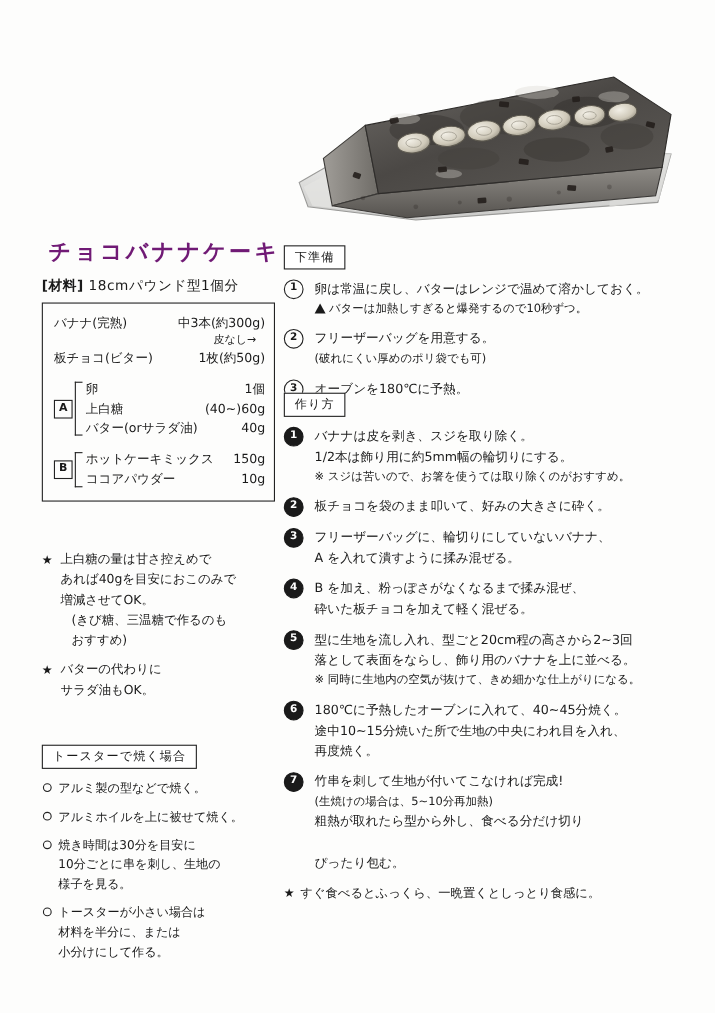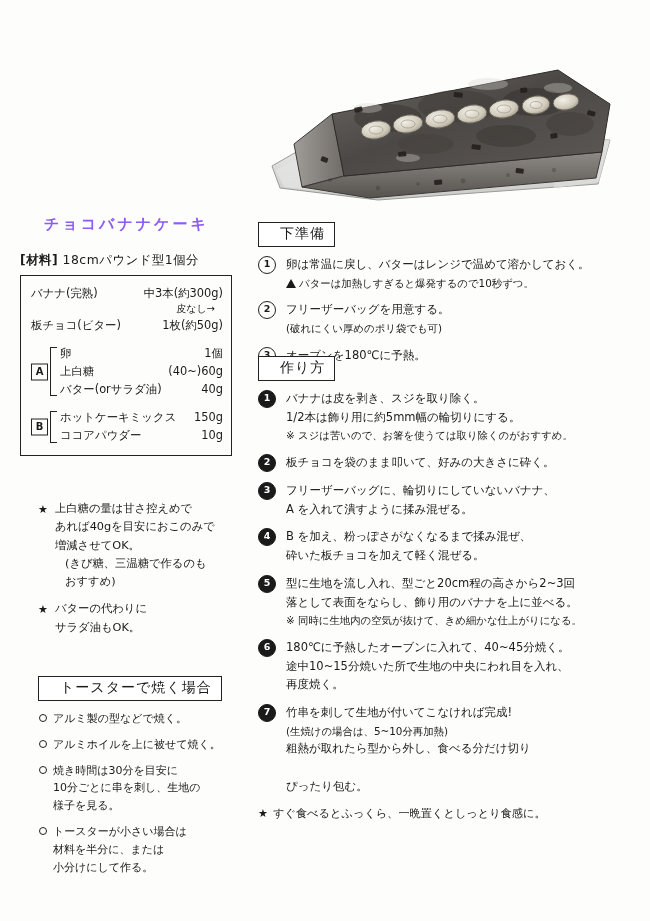--- a/index.html
+++ b/index.html
@@ -29,40 +29,40 @@
     width: 372px;
     height: 165px;
   }
   .photo-wrap svg { display: block; }
 
   
   .title {
     position: absolute;
     left: 44px;
     top: 215px;
-    font-size: 15px;
+    font-size: 20px;
     letter-spacing: 3px;
     font-weight: 600;
-    color: #8b5cf6;
+    color: #701a75;
   }
 
   
   .boxed {
     display: inline-block;
     border: 1.4px solid #222;
-    padding: 2px 9px 3px 21px;
-    font-size: 14px;
+    padding: 2px 9px 3px 9px;
+    font-size: 11px;
     letter-spacing: 1px;
     background: #fff;
   }
 
   
   #ingredients {
     position: absolute;
-    left: 20px;
+    left: 38px;
     top: 252px;
     width: 212px;
   }
   .ing-head {
     font-size: 12.4px;
     margin-bottom: 6px;
     letter-spacing: 0.5px;
   }
   .ing-head .brackets { font-weight: 600; }
   .ing-box {

